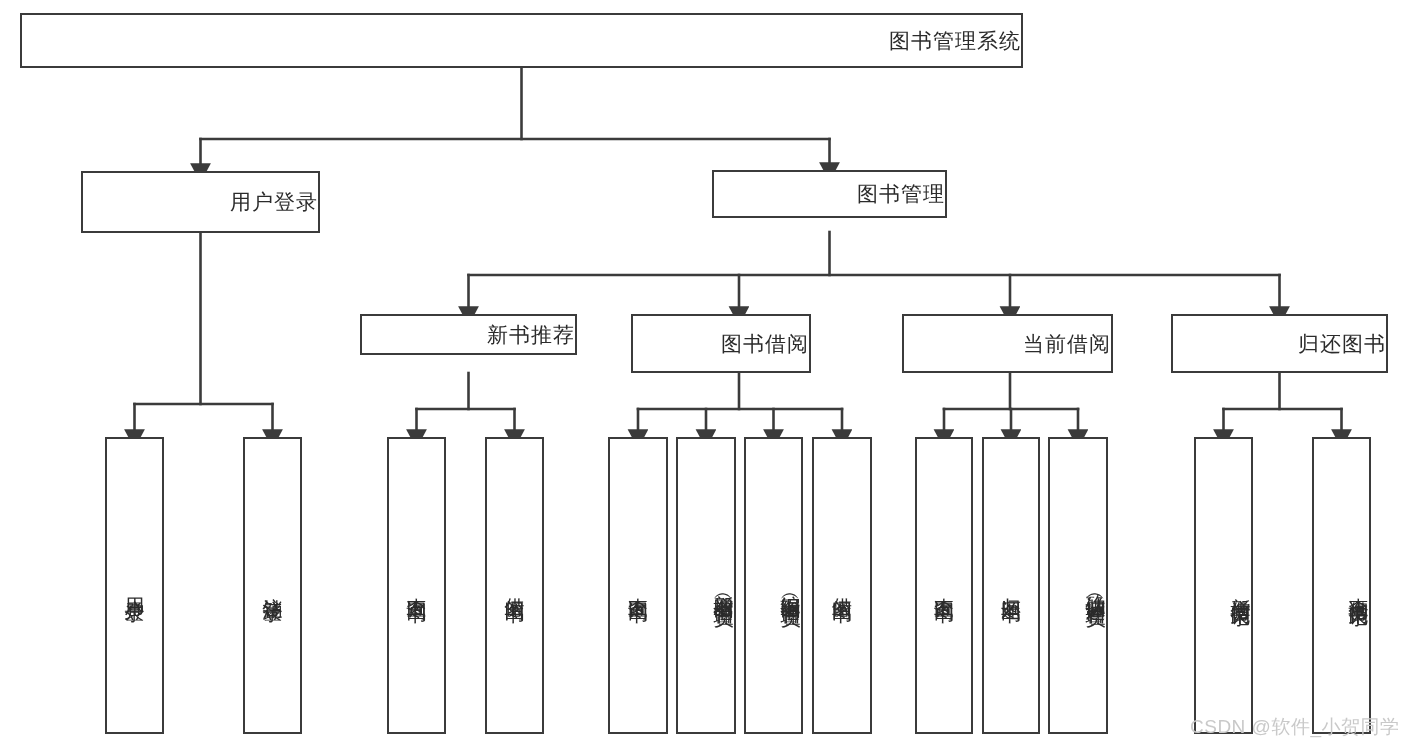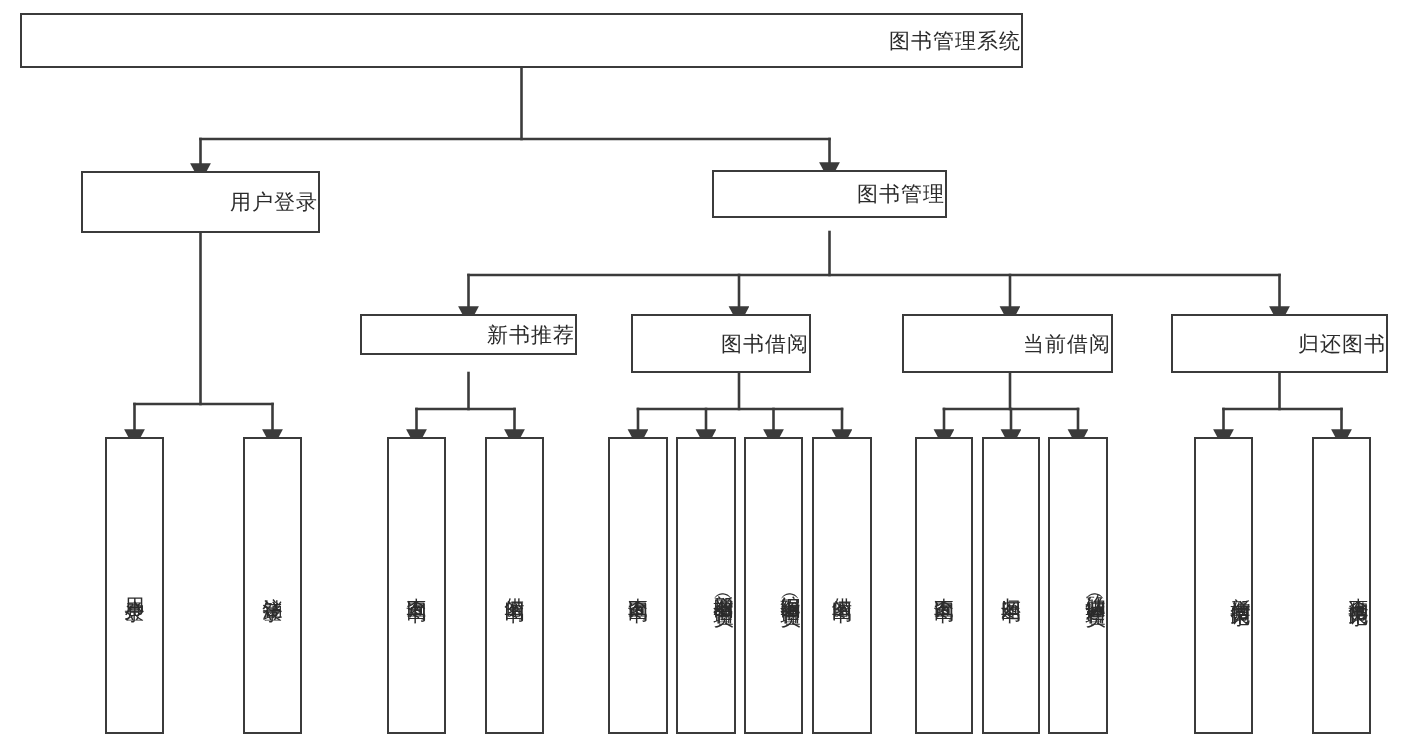--- a/index.html
+++ b/index.html
@@ -151,13 +151,14 @@
       <div class="node vert" style="left: 1048px; top: 437px; width: 60px; height: 297px;">
         <span class="node-label">确认归还（管理员）</span>
       </div>
       <div class="node vert" style="left: 1194px; top: 437px; width: 59px; height: 297px;">
         <span class="node-label">新增借阅记录</span>
       </div>
       <div class="node vert" style="left: 1312px; top: 437px; width: 59px; height: 297px;">
         <span class="node-label">查询借阅记录</span>
       </div>
     </div>
+  <div class="watermark" style="left:1190px;top:714px;">CSDN @软件_小贺同学</div>
 </div>
 
 </body></html>

